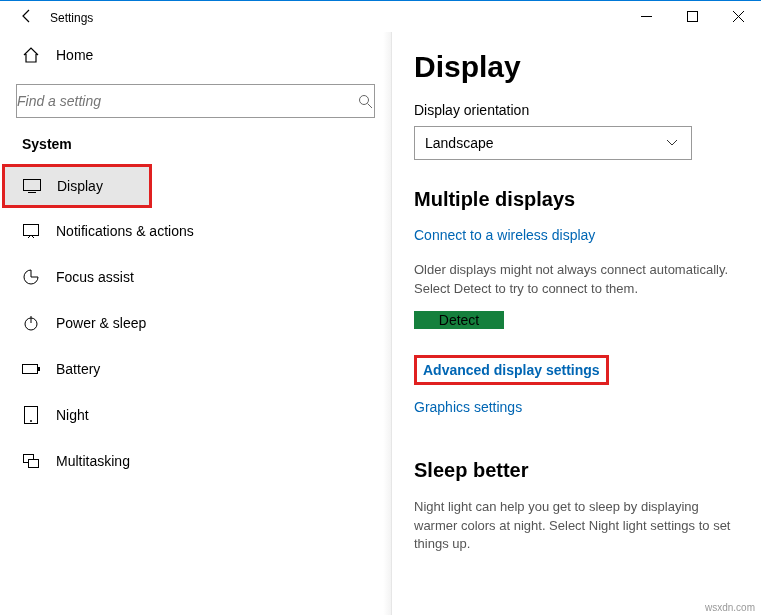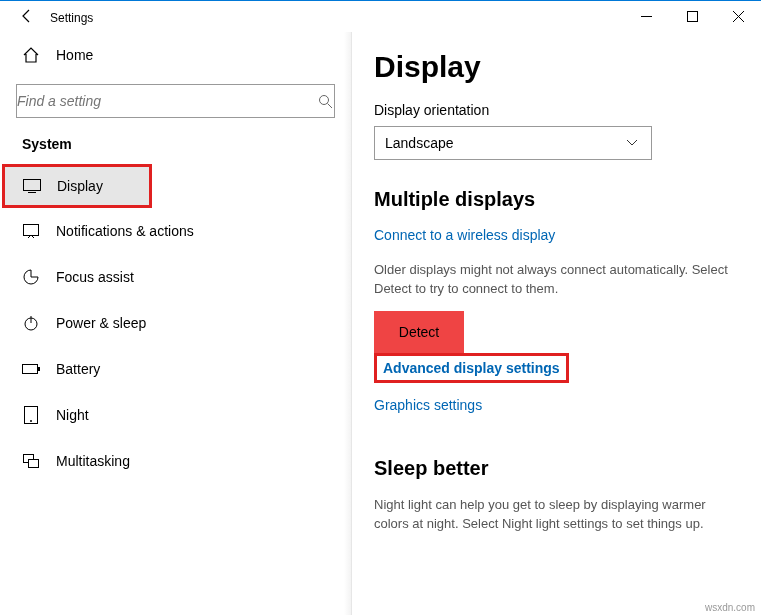--- a/index.html
+++ b/index.html
@@ -3,40 +3,40 @@
   <meta charset="utf-8">
   <style>
     * { box-sizing: border-box; margin: 0; padding: 0; }
     body { font-family: "Segoe UI", sans-serif; font-size: 14px; color: #000; background: #fff; width: 761px; height: 615px; overflow: hidden; position: relative; }
     .titlebar { height: 32px; display: flex; align-items: flex-start; border-top: 1px solid #0078d7; }
     .tb-left { display: flex; align-items: flex-end; gap: 14px; padding: 6px 0 0 18px; }
     .tb-title { font-size: 12px; }
     .tb-right { margin-left: auto; display: flex; }
     .tb-btn { width: 46px; height: 30px; display: flex; align-items: center; justify-content: center; cursor: pointer; }
     .container { display: flex; height: calc(100% - 32px); }
-    .sidebar { width: 352px; padding-top: 4px; border-right: 1px solid #e6e6e6; background: linear-gradient(to right, #fff 0%, #fff 98%, #f3f3f3 100%); }
+    .sidebar { width: 392px; padding-top: 4px; border-right: 1px solid #e6e6e6; background: linear-gradient(to right, #fff 0%, #fff 98%, #f3f3f3 100%); }
     .home-row { display: flex; align-items: center; gap: 16px; padding: 10px 18px 10px 22px; cursor: pointer; }
     .home-row span, .nav-item span { font-size: 14px; }
     .searchwrap { margin: 10px 16px 18px 16px; border: 1px solid #999; height: 34px; display: flex; align-items: center; padding: 0 0; }
     .searchwrap input { border: none; outline: none; flex: 1; font-size: 14px; font-style: italic; color: #666; background: transparent; }
     .section-label { font-weight: 600; padding: 0 22px 12px 22px; font-size: 14px; }
     .nav { display: flex; flex-direction: column; }
     .nav-item { display: flex; align-items: center; gap: 16px; padding: 14px 18px 14px 22px; cursor: pointer; }
     .nav-item.active { background: #e6e6e6; }
     .active-wrap { border: 3px solid #e02020; width: 150px; margin-left: 2px; }
     .active-wrap .nav-item { padding: 10px 18px 10px 18px; }
     .icon { width: 18px; height: 18px; display: flex; align-items: center; justify-content: center; flex-shrink: 0; }
     .content { flex: 1; padding: 18px 22px 0 22px; overflow-y: auto; }
     .h1 { font-size: 30px; font-weight: 600; margin-bottom: 18px; }
     .label { font-size: 14px; margin-bottom: 8px; }
     .select { width: 278px; height: 34px; border: 1px solid #999; display: flex; align-items: center; padding: 0 10px; justify-content: space-between; cursor: pointer; margin-bottom: 28px; gap: 48px; }
     .h2 { font-size: 20px; font-weight: 600; margin-bottom: 16px; }
     .link { color: #0066b4; cursor: pointer; margin-bottom: 18px; display: inline-block; font-size: 14px; }
     .desc { color: #555; font-size: 13px; line-height: 1.45; margin-bottom: 12px; }
-    .btn { background: #ef4444; border: none; width: 90px; height: 42px; font-size: 14px; cursor: pointer; }
+    .btn { background: #15803d; border: none; width: 90px; height: 18px; font-size: 14px; cursor: pointer; margin-bottom: 26px; }
     .boxed { border: 3px solid #e02020; padding: 4px 6px; display: inline-block; margin-bottom: 14px; font-weight: bold; }
     .boxed .link { margin-bottom: 0; color: #0066b4; }
     .watermark { position: absolute; bottom: 2px; right: 6px; font-size: 10px; color: #999; }
   </style>
 </head>
 <body>
 
 <div class="titlebar">
   <div class="tb-left">
     <span class="icon">

